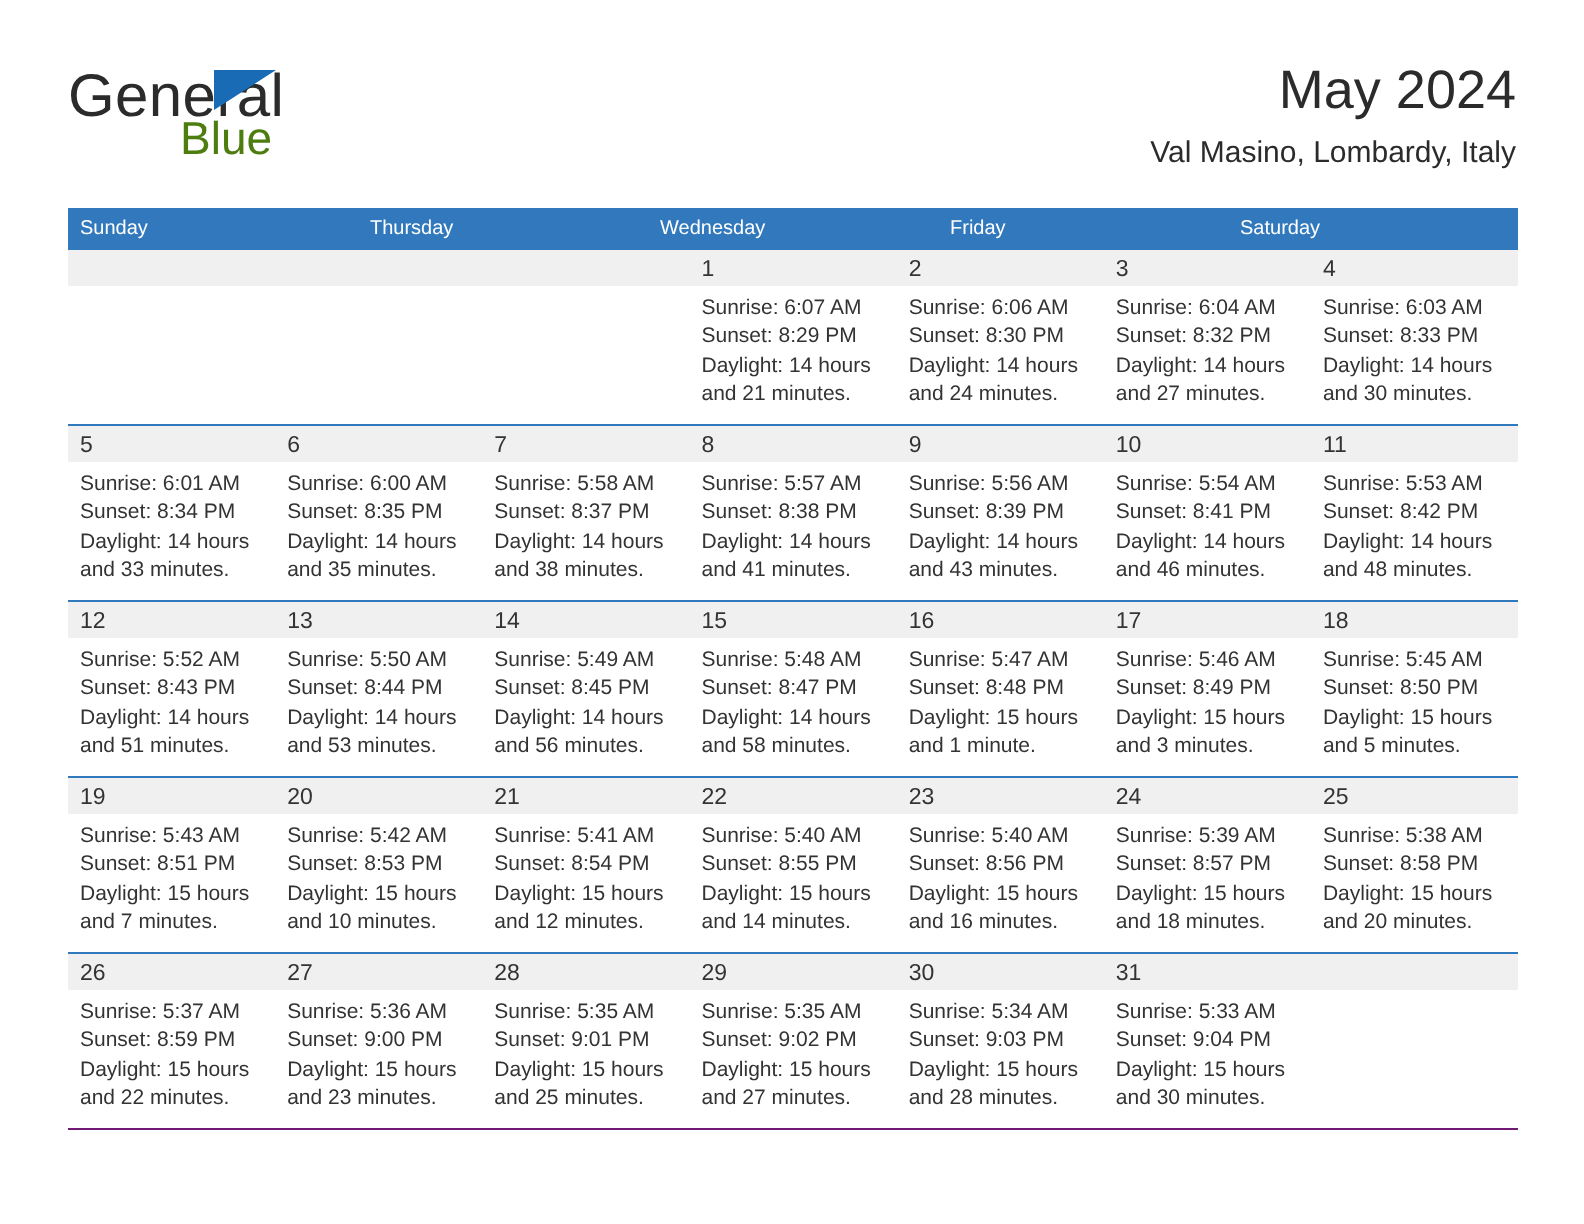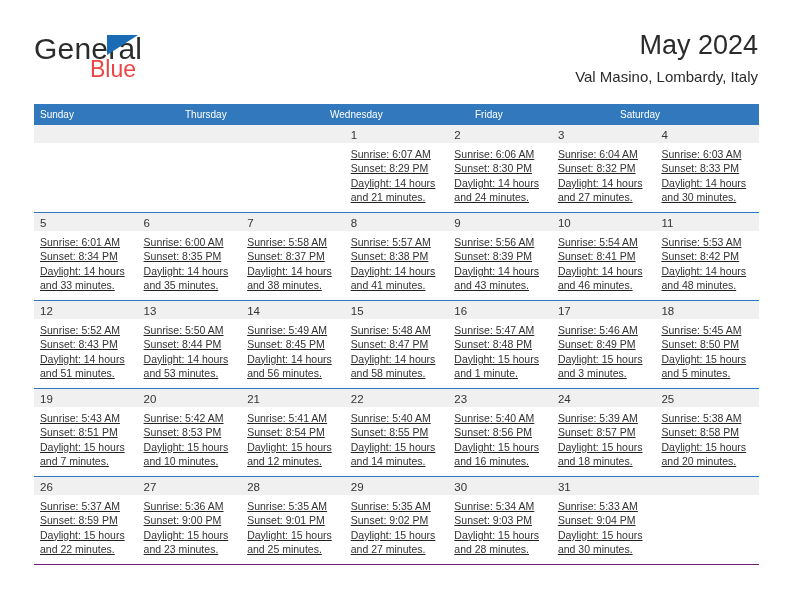--- a/index.html
+++ b/index.html
@@ -52,21 +52,21 @@
     width: 0;
     height: 0;
     border-left: 31px solid #1a6bb5;
     border-bottom: 20px solid transparent;
   }
   .logo-blue {
     position: absolute;
     left: 56px;
     top: 24px;
     font-size: 23px;
-    color: #ef4444;
+    color: #4d7c0f;
     font-family: "Liberation Sans", sans-serif;
   }
   .title-block {
     position: absolute;
     right: 0;
     top: 0;
     text-align: right;
   }
   .cal-title {
     font-size: 27px;
@@ -129,21 +129,20 @@
   .day-cell.empty .daynum-bar {
     background: #f0f0f0;
   }
   .daynum {
     font-size: 11.5px;
     line-height: 18px;
     color: #333333;
   }
   .day-body {
     padding: 4px 6px 0 6px;
-    text-decoration: underline;
   }
   .day-line {
     font-size: 10.5px;
     line-height: 14.4px;
     color: #333333;
     white-space: nowrap;
   }
 </style>
 </head>
 <body>

